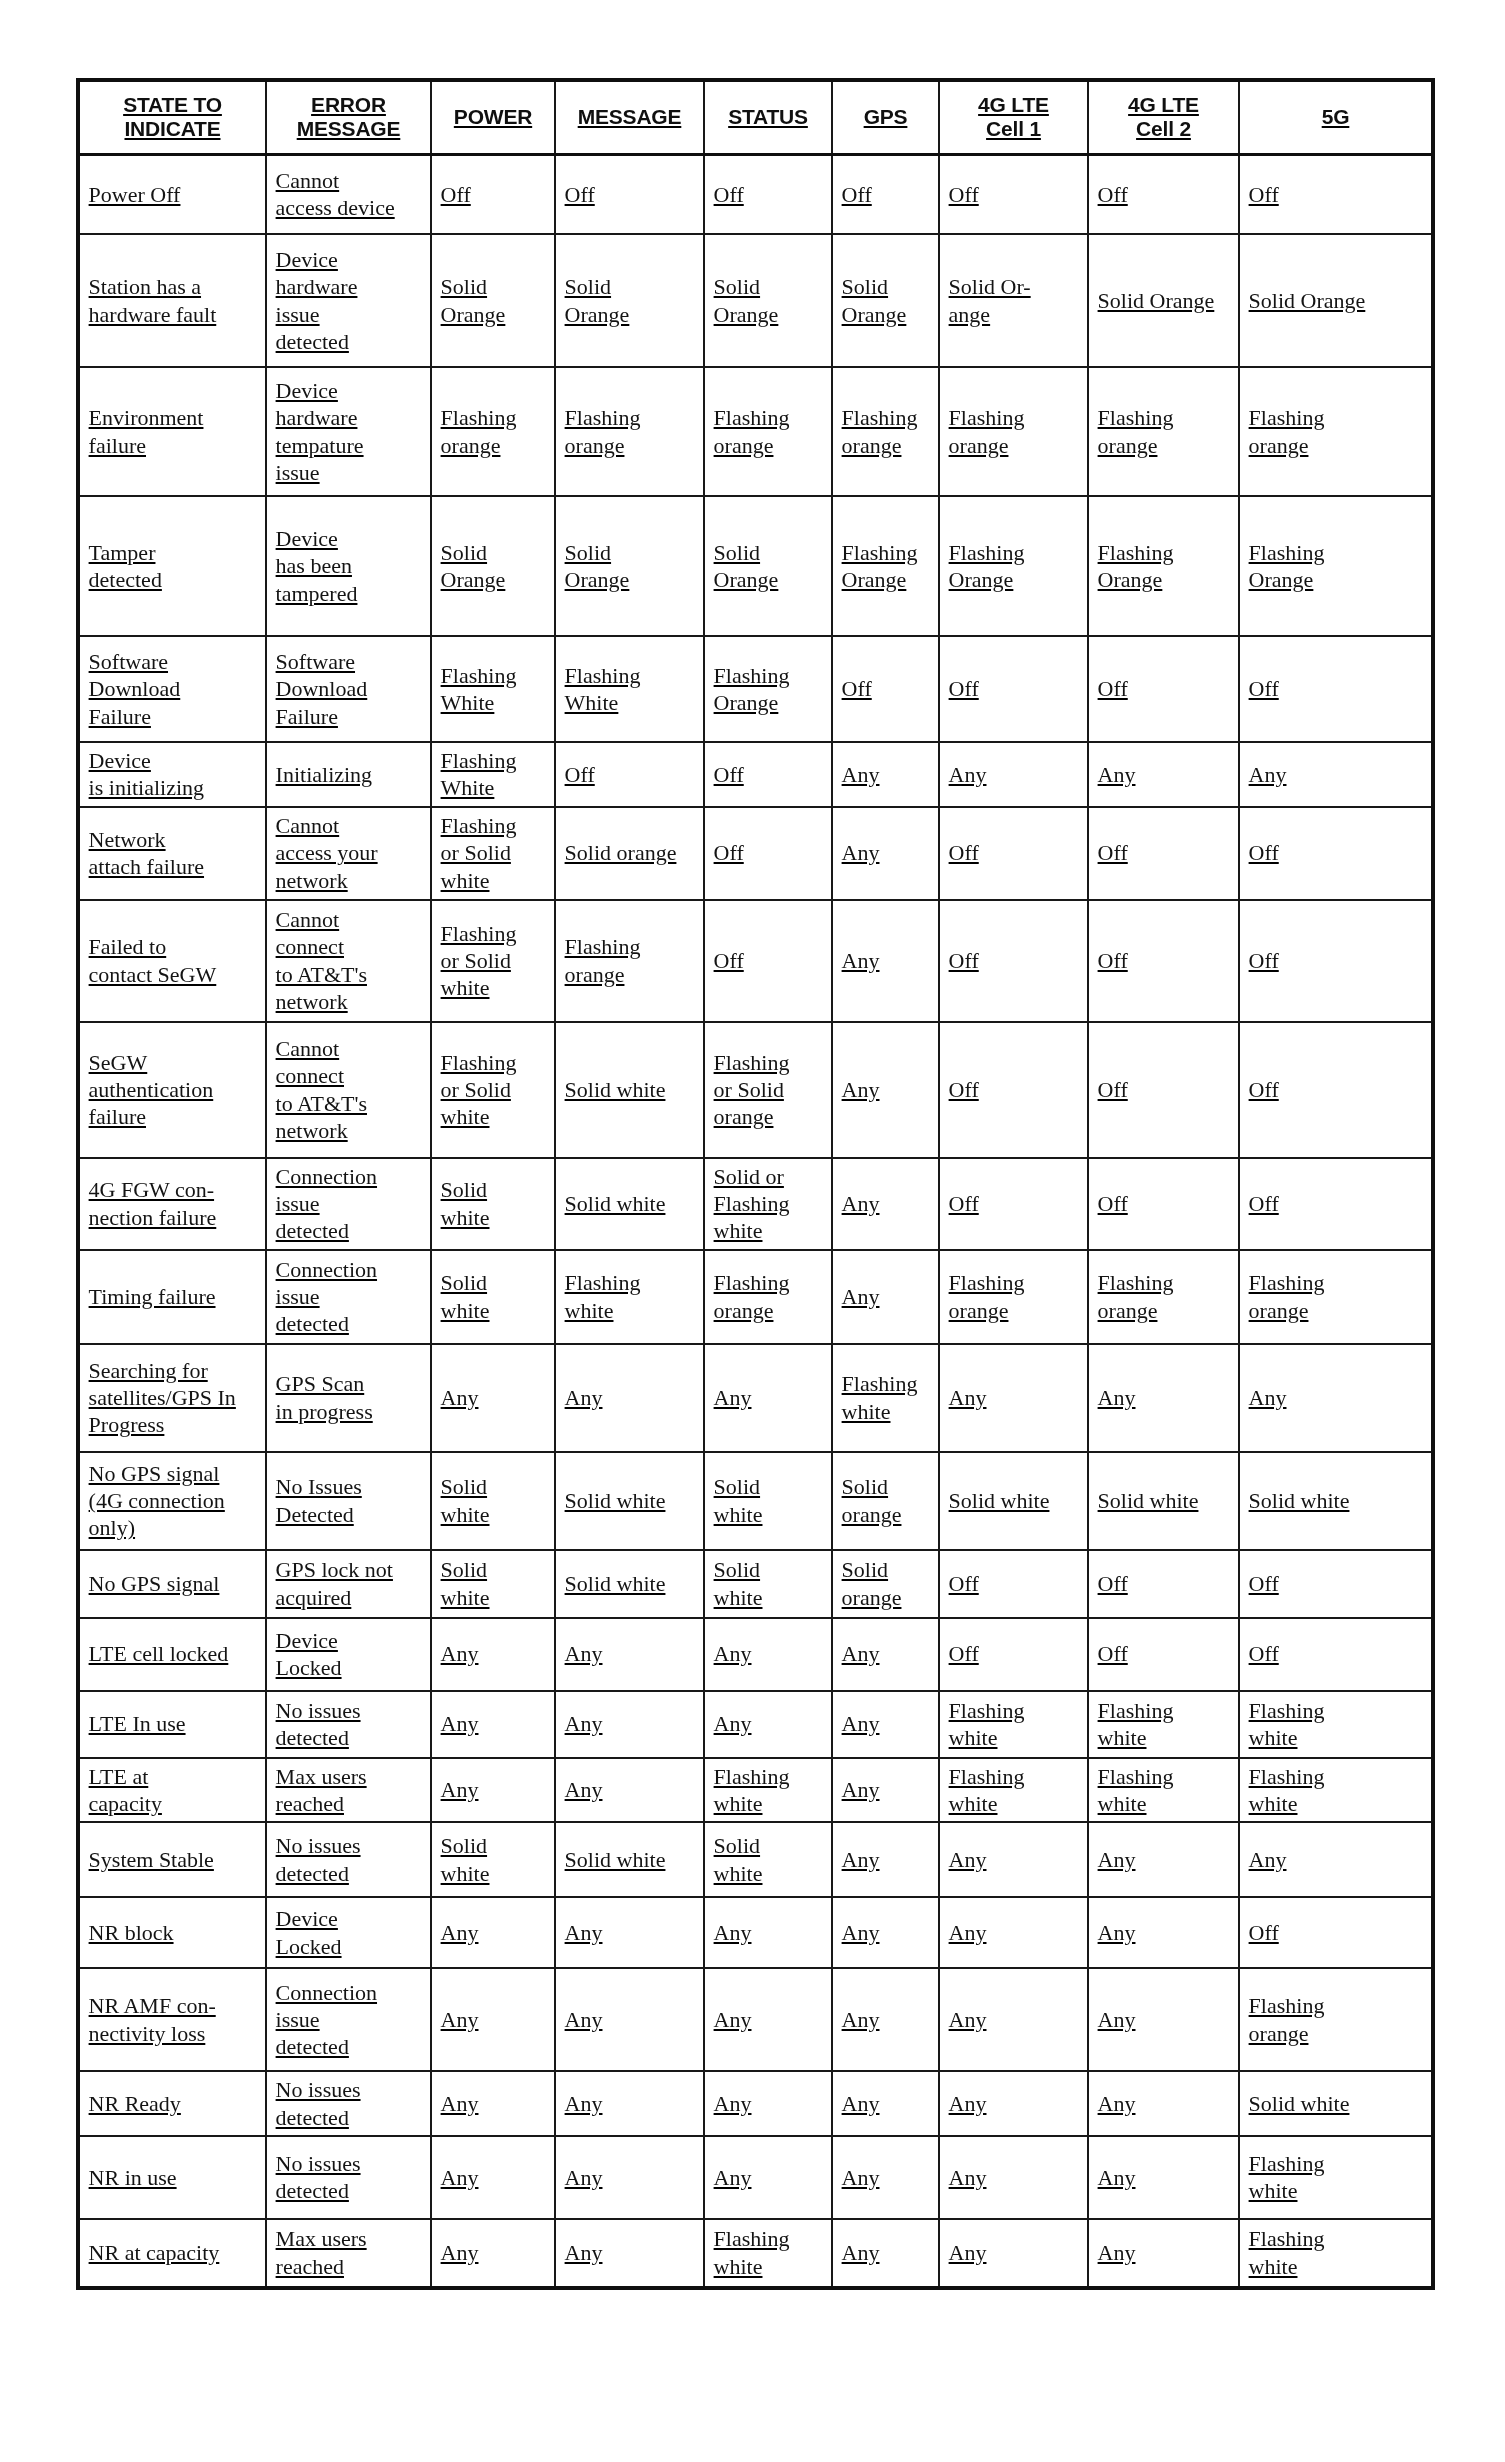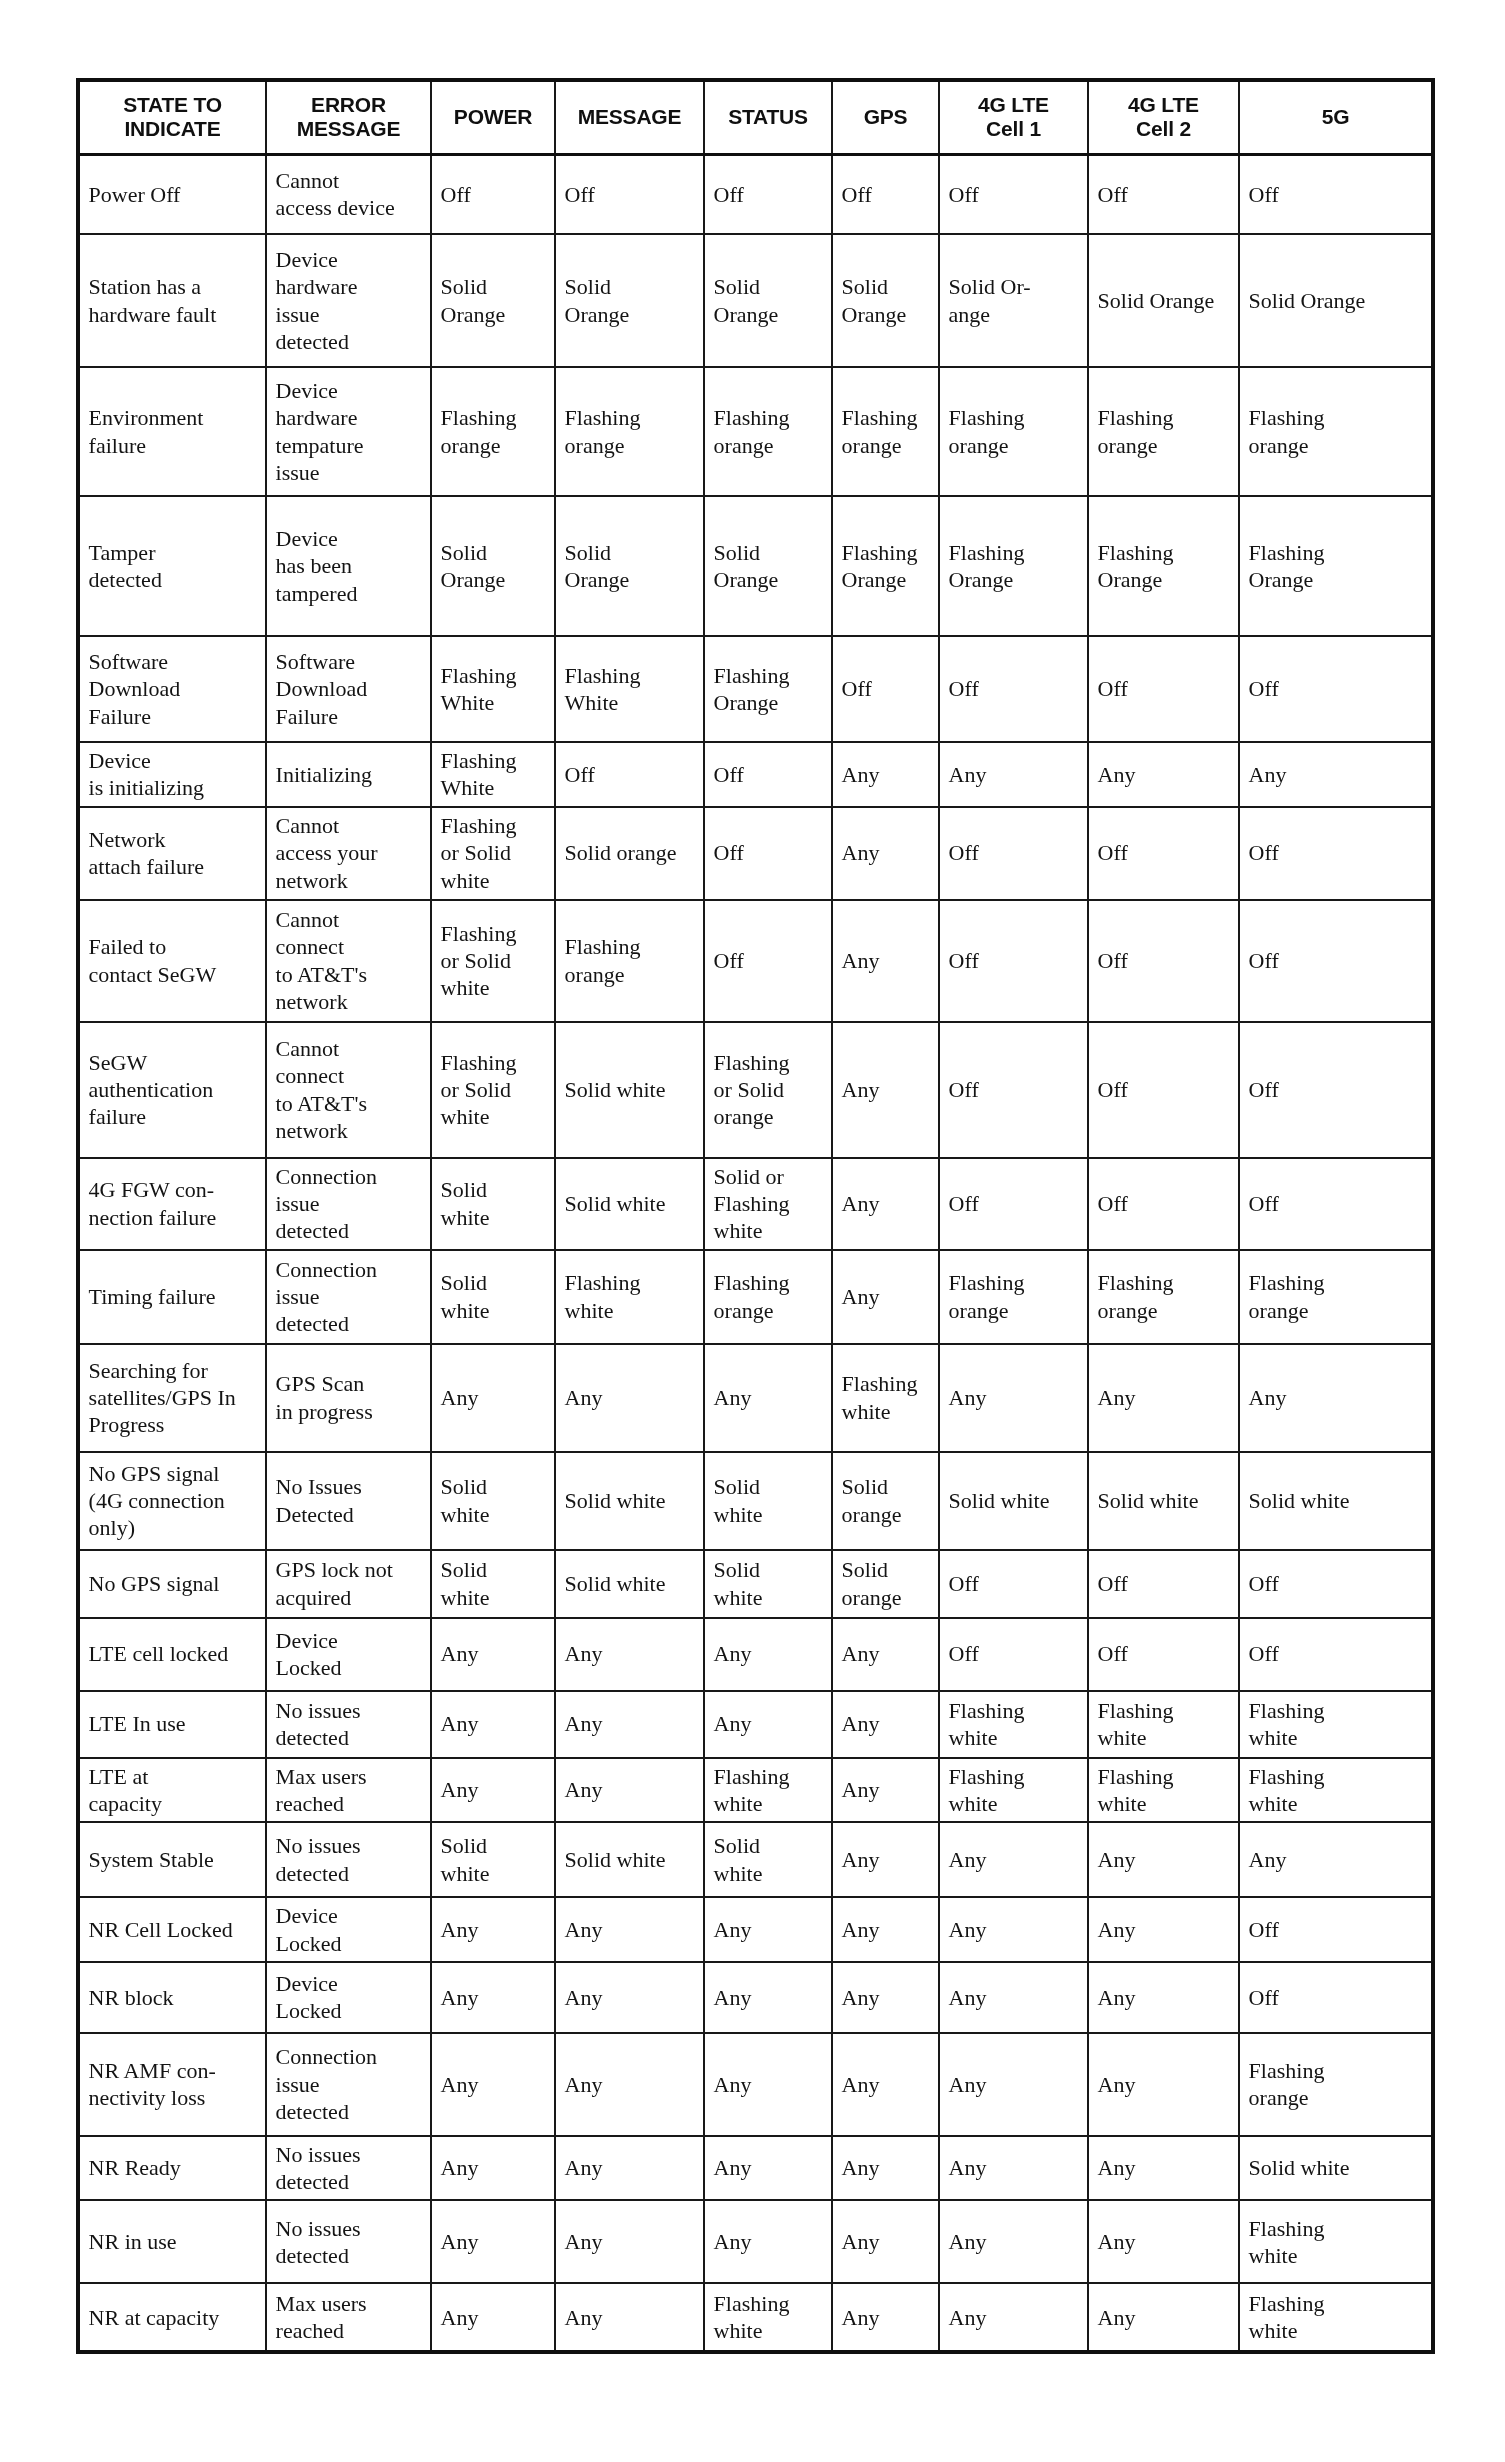--- a/index.html
+++ b/index.html
@@ -15,20 +15,21 @@
     position: absolute;
     left: 76px;
     top: 78px;
   }
   table.led-table {
     border-collapse: collapse;
     table-layout: fixed;
     width: 1354px;
     border: 4.7px solid #0f0f0f;
     background: #ffffff;
+    text-decoration: underline;
   }
   .led-table th, .led-table td {
     border: 2.4px solid #181818;
     overflow: hidden;
   }
   .led-table thead th {
     font-family: "Liberation Sans", sans-serif;
     font-weight: bold;
     font-size: 21px;
     line-height: 1.18;
@@ -380,32 +381,20 @@
           <td>Solid
 white</td>
           <td>Solid white</td>
           <td>Solid
 white</td>
           <td>Any</td>
           <td>Any</td>
           <td>Any</td>
           <td>Any</td>
         </tr>
-        <tr style="height: 61px;">
-          <td>NR Cell Locked</td>
-          <td>Device
-Locked</td>
-          <td>Any</td>
-          <td>Any</td>
-          <td>Any</td>
-          <td>Any</td>
-          <td>Any</td>
-          <td>Any</td>
-          <td>Off</td>
-        </tr>
         <tr style="height: 71px;">
           <td>NR block</td>
           <td>Device
 Locked</td>
           <td>Any</td>
           <td>Any</td>
           <td>Any</td>
           <td>Any</td>
           <td>Any</td>
           <td>Any</td>

